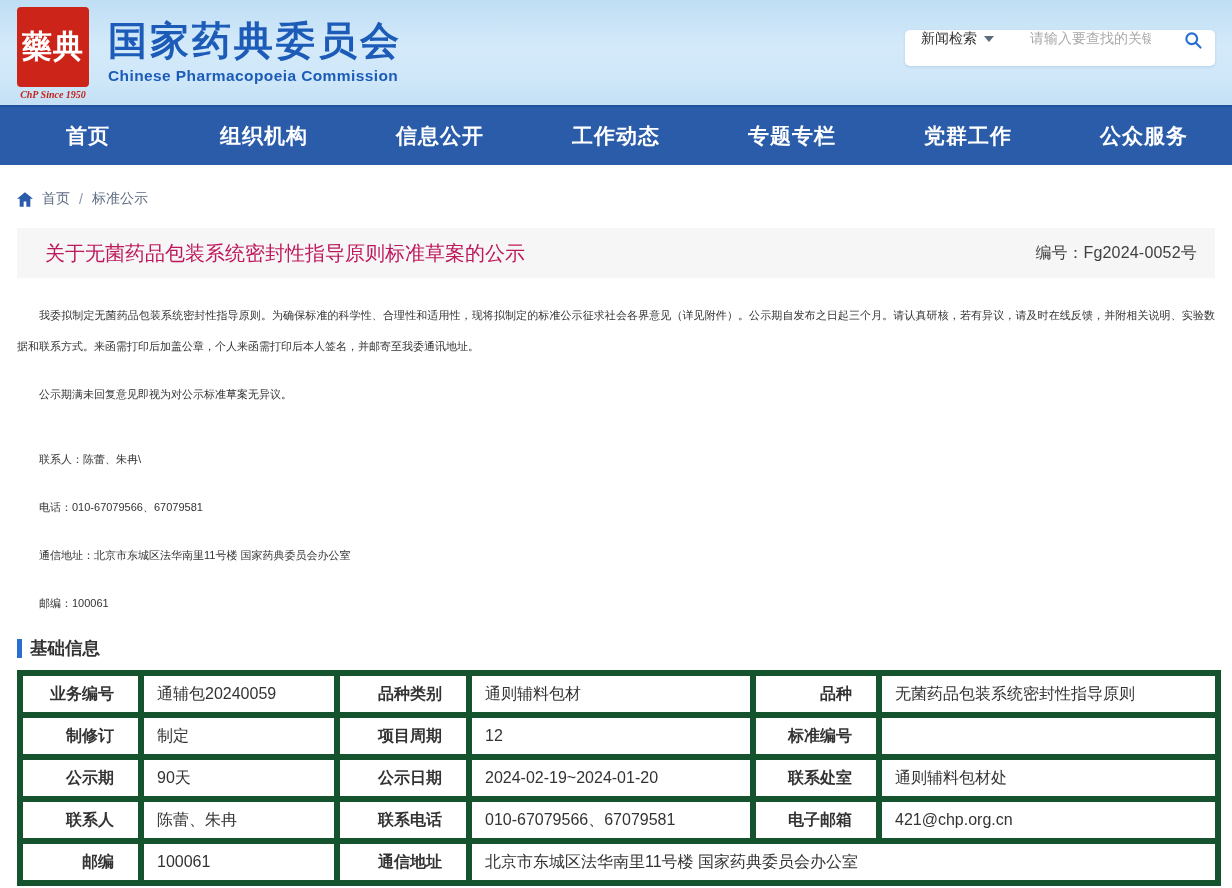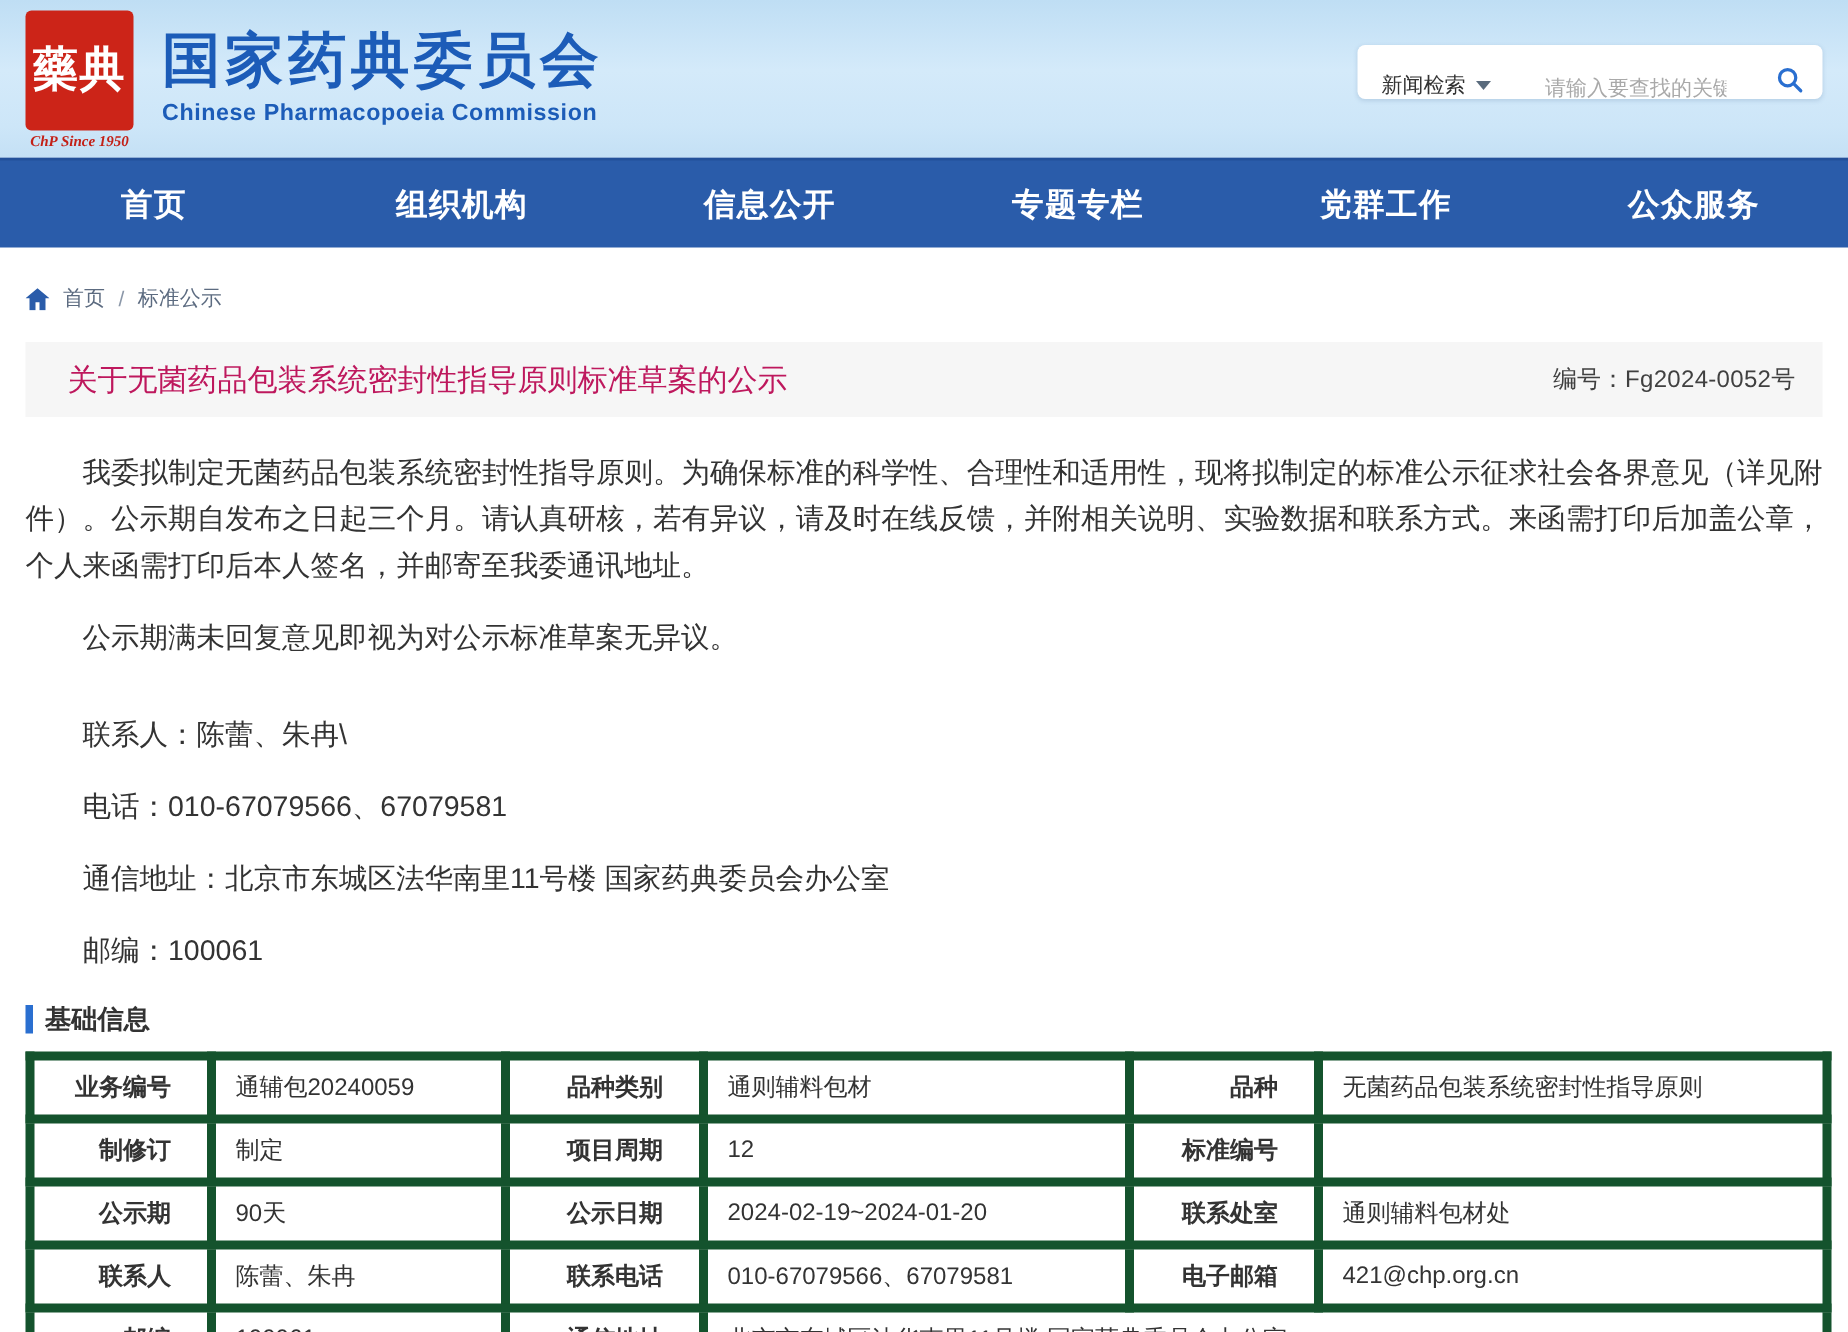--- a/index.html
+++ b/index.html
@@ -36,21 +36,21 @@
   .titles { margin-left: 14px; }
   .site-title {
     color: #1c5cb8; font-size: 39px; font-weight: bold; letter-spacing: 3px; line-height: 1.1;
   }
   .site-subtitle {
     color: #1c5cb8; font-size: 15.5px; font-weight: bold; margin-top: 4px; letter-spacing: 0.4px;
   }
   .search-bar {
     position: absolute; right: 17px; top: 30px;
     width: 310px; height: 36px; background: #fff; border-radius: 5px;
-    display: flex; align-items: flex-end;
+    display: flex; align-items: flex-start;
     box-shadow: 0 1px 3px rgba(60,100,150,0.18);
     gap: 22px;
   }
   .search-cat {
     display: flex; align-items: center; gap: 7px;
     padding: 0 10px 0 16px; font-size: 14px; color: #333; cursor: pointer;
     white-space: nowrap;
   }
   .caret {
     width: 0; height: 0; border-left: 5px solid transparent;
@@ -91,21 +91,21 @@
   main { padding: 0 17px; }
   .title-bar {
     margin-top: 5px; height: 50px; background: #f6f6f6;
     display: flex; align-items: center; justify-content: space-between;
     padding: 0 18px 0 28px;
   }
   .article-title { font-size: 20px; color: #be185d; }
   .doc-number { font-size: 16px; color: #404040; }
   .doc-number .num { letter-spacing: 0.2px; }
 
-  .article-body { padding-top: 22px; font-size: 19px; color: #333; }
+  .article-body { padding-top: 22px; font-size: 11px; color: #333; }
   .article-body p {
     margin: 0 0 17px; line-height: 31px; text-indent: 2em;
     text-align: justify;
   }
   .article-body p.gap-after { margin-bottom: 34px; }
 
   .section-head {
     margin: 12px 0 10px; display: flex; align-items: center; gap: 8px;
   }
   .section-bar { width: 5px; height: 19px; background: #2a6fd0; }
@@ -153,20 +153,21 @@
         </svg>
       </span>
     </button>
   </div>
 </header>
 
 <nav class="nav">
   <a>首页</a>
   <a>组织机构</a>
   <a>信息公开</a>
+  <a>工作动态</a>
   <a>专题专栏</a>
   <a>党群工作</a>
   <a>公众服务</a>
 </nav>
 
 <div class="breadcrumb">
   <span class="home-icon">
     <svg width="16" height="15" viewBox="0 0 24 22" fill="#2a5caa">
       <path d="M12 0 L24 10 L20 10 L20 22 L14 22 L14 14 L10 14 L10 22 L4 22 L4 10 L0 10 Z"></path>
     </svg>

